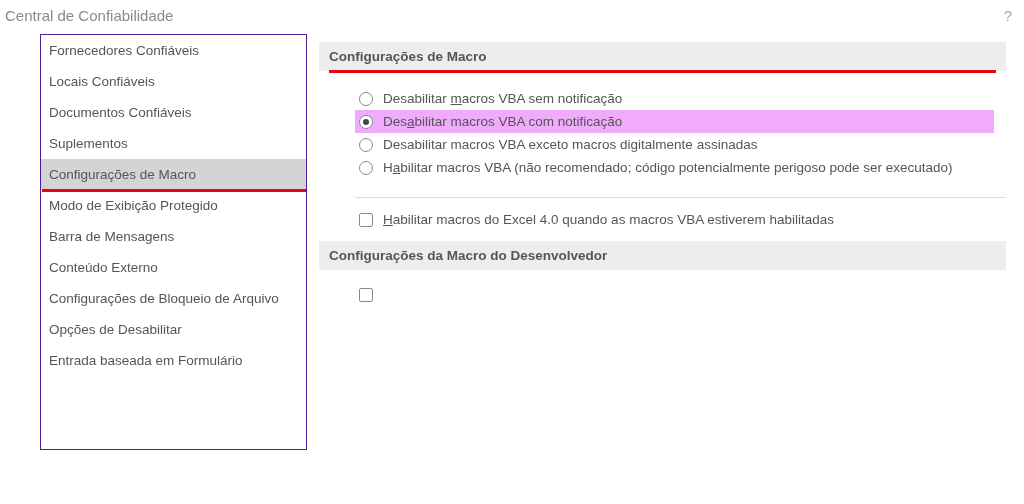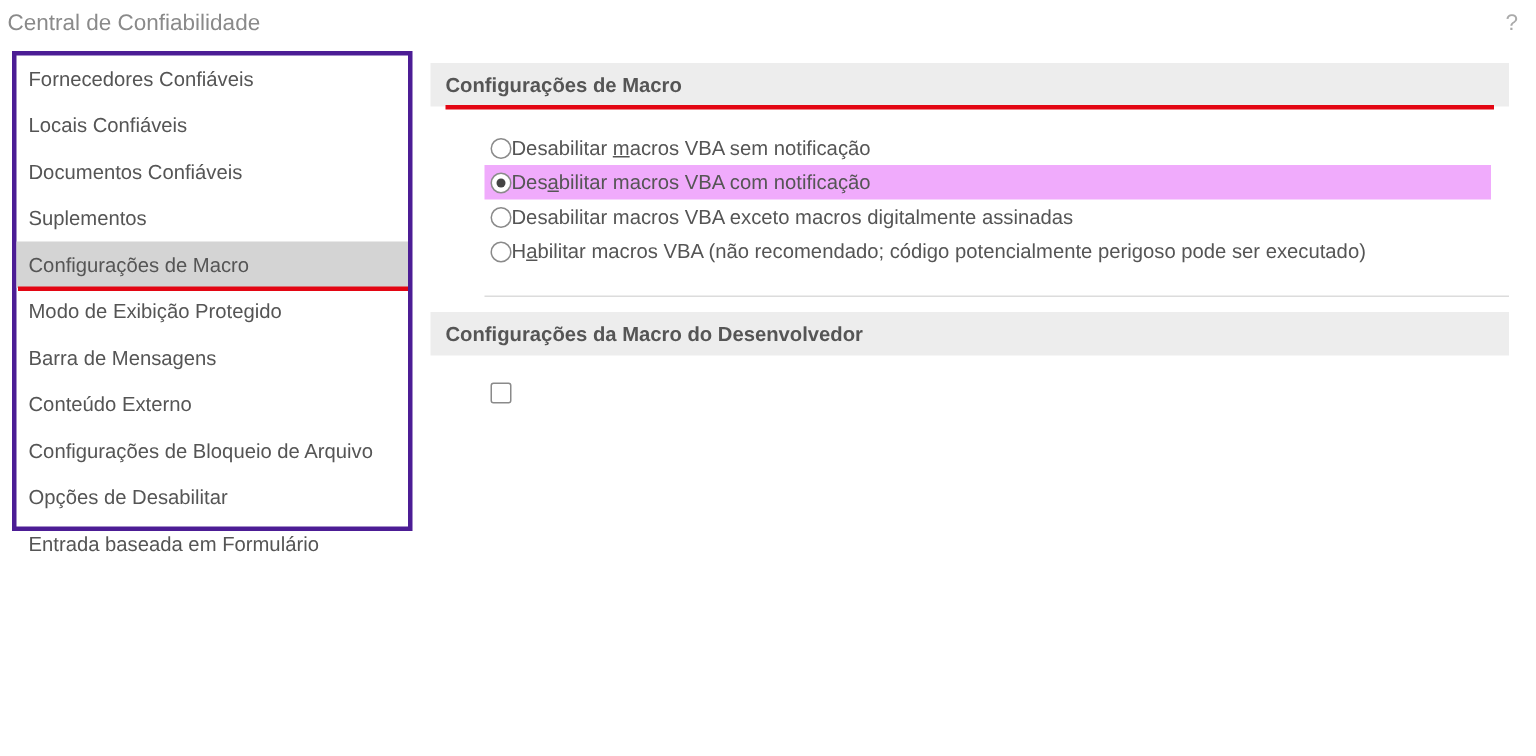--- a/index.html
+++ b/index.html
@@ -22,23 +22,24 @@
       font-size: 15px;
     }
     .header .help { color: #aaa; }
     .body {
       display: flex;
       padding: 4px 8px 12px 8px;
       gap: 12px;
     }
     .sidebar {
       width: 267px;
-      border: 3px solid #4c1d95;
+      border: 1px solid #4c1d95;
       background: #fff;
-      height: 320px;
+      height: 416px;
+      margin-left: 32px;
     }
     .sidebar-item {
       position: relative;
       padding: 8px 8px 8px 8px;
       cursor: default;
       color: #555;
     }
     .sidebar-item.selected {
       background: #d4d4d4;
     }
@@ -71,20 +72,21 @@
       bottom: -2px;
       height: 3px;
       background: #e30613;
     }
     .options {
       padding: 16px 12px 14px 36px;
     }
     .radio-row, .check-row {
       display: flex;
       align-items: center;
+      gap: 10px;
       padding: 4px 0 4px 4px;
       color: #555;
     }
     .radio-row.highlight {
       background: #f0abfc;
       padding-right: 20px;
     }
     .radio {
       width: 14px;
       height: 14px;
@@ -166,20 +168,26 @@
           <span>Desabilitar macros VBA exceto macros digitalmente assinadas</span>
         </div>
         <div class="radio-row">
           <span class="radio"></span>
           <span>H<span class="u">a</span>bilitar macros VBA (não recomendado; código potencialmente perigoso pode ser executado)</span>
         </div>
       </div>
 
     <hr class="divider">
 
+    <div class="check-block">
+      <div class="check-row">
+        <span class="checkbox"></span>
+        <span id="excel4-label"><span class="u">H</span>abilitar macros do Excel 4.0 quando as macros VBA estiverem habilitadas</span>
+      </div>
+    </div>
 
     <div class="section-header">
       <span>Configurações da Macro do Desenvolvedor</span>
     </div>
 
     <div class="check-block" style="padding-top:14px;">
       <div class="check-row">
         <span class="checkbox"></span>
       </div>
     </div>

